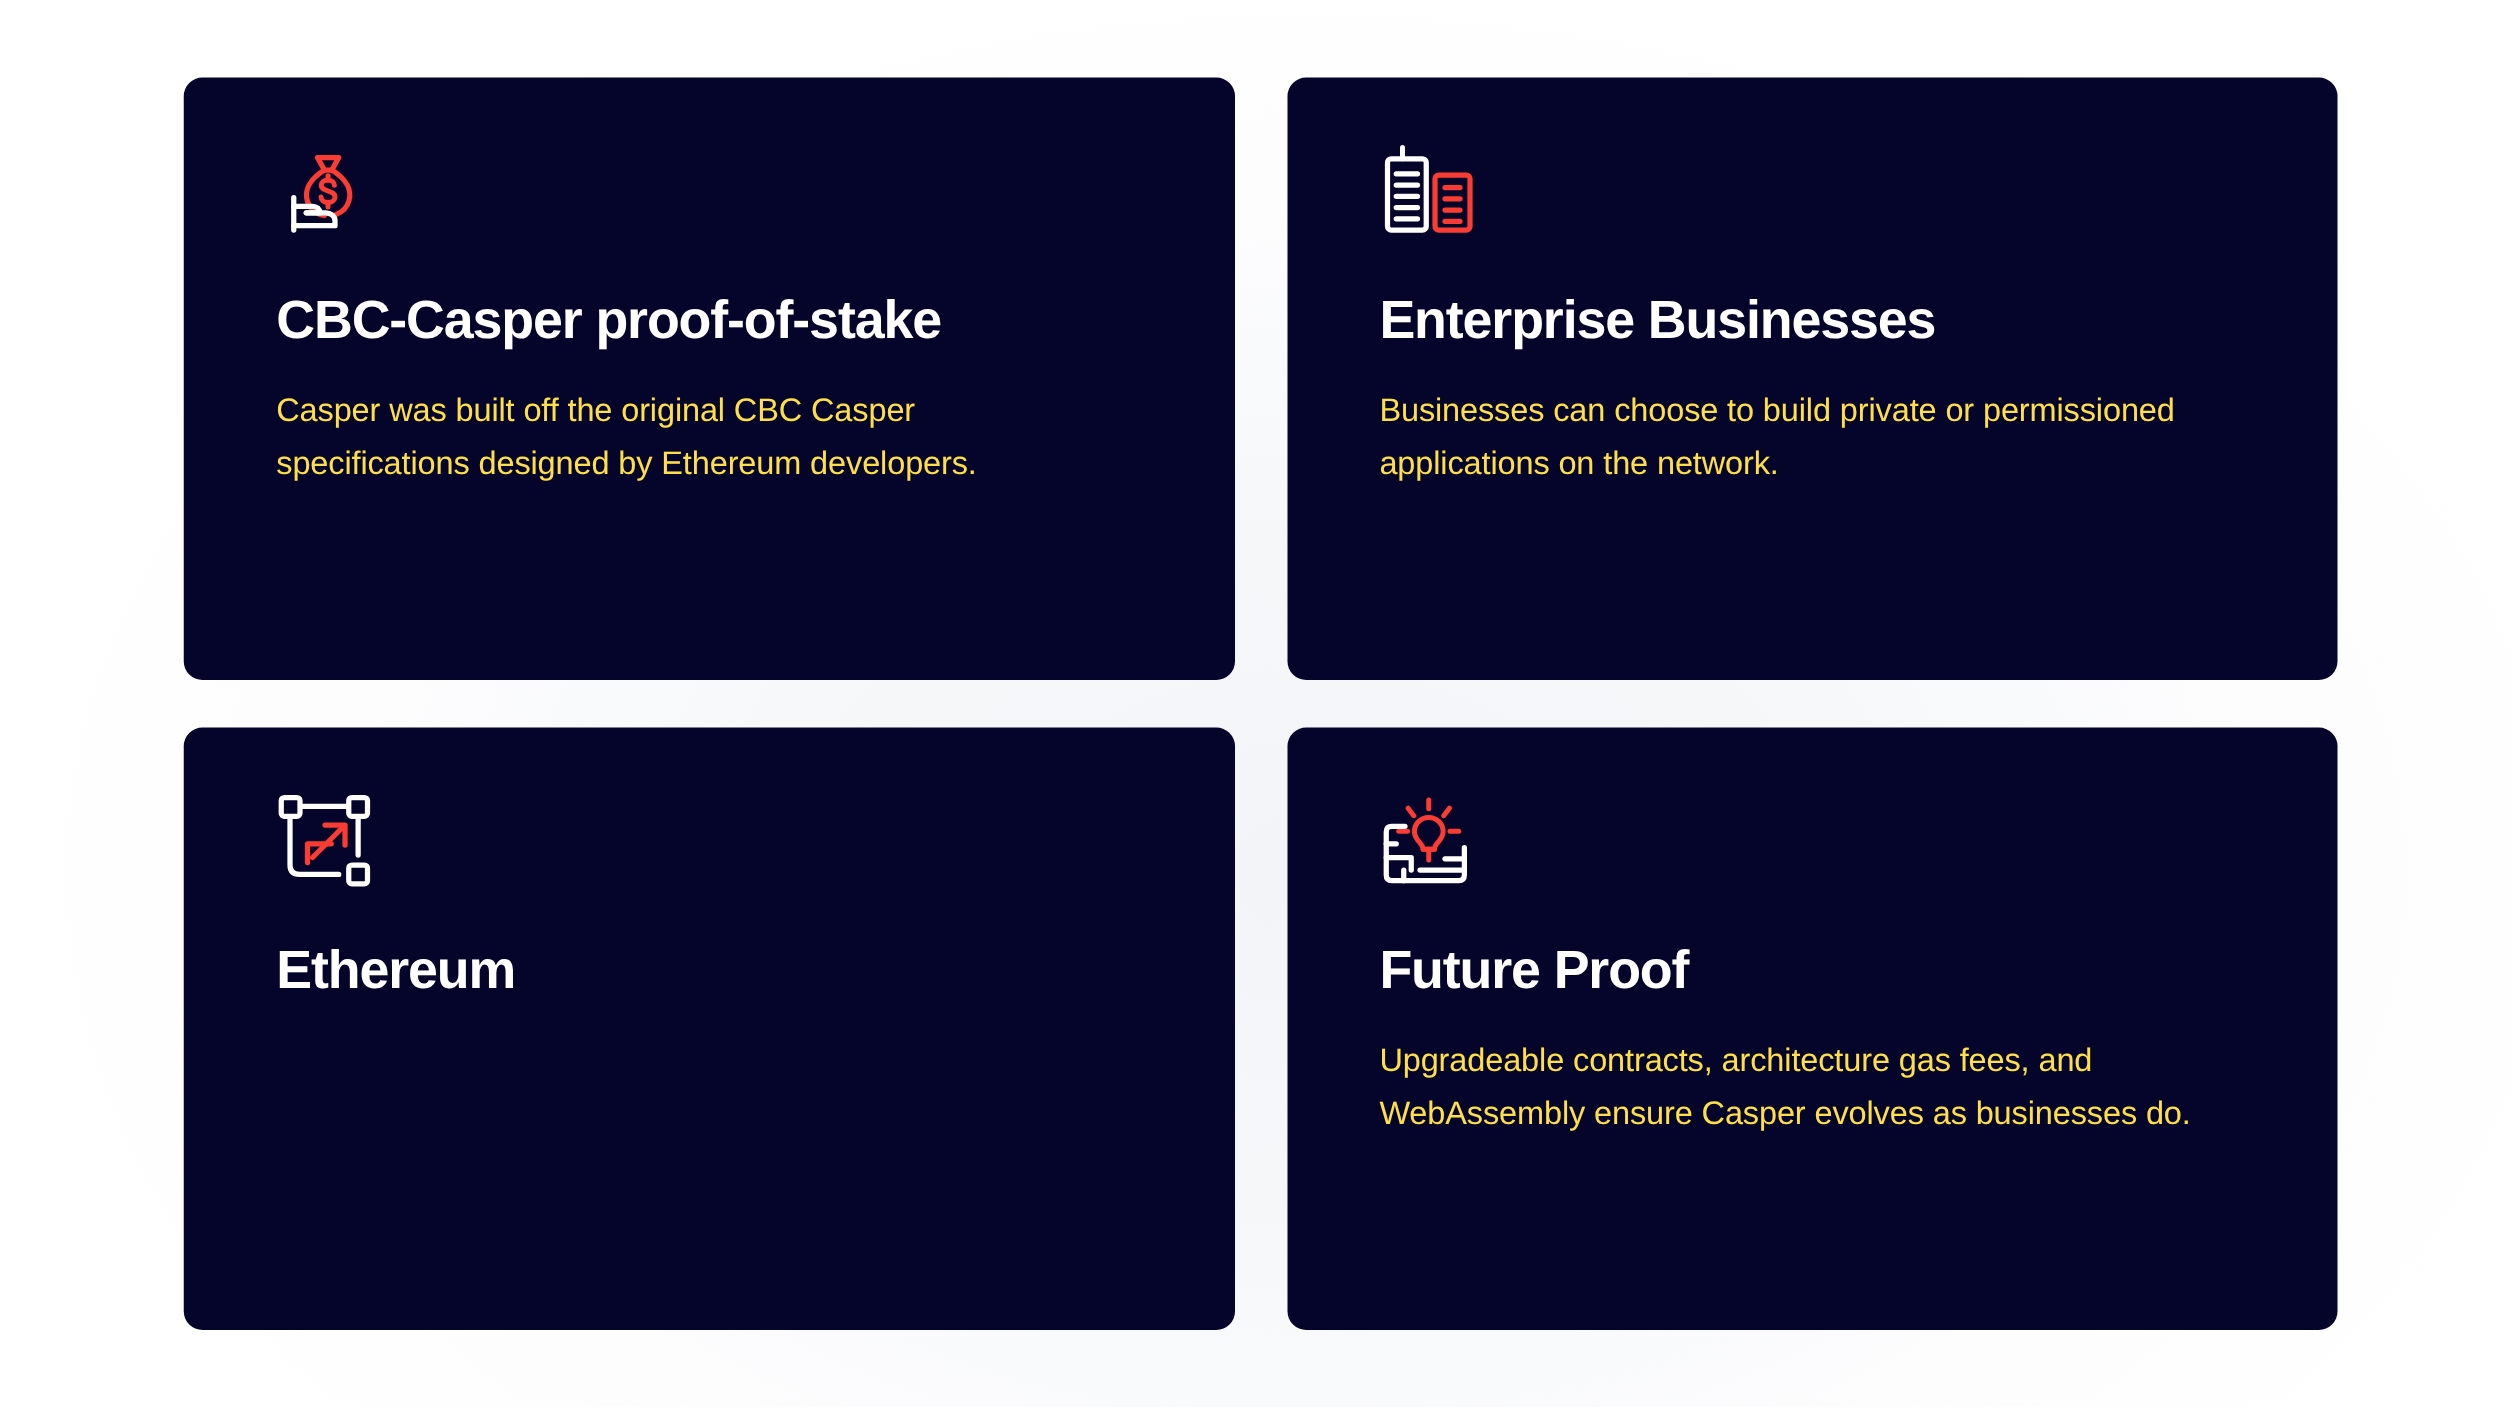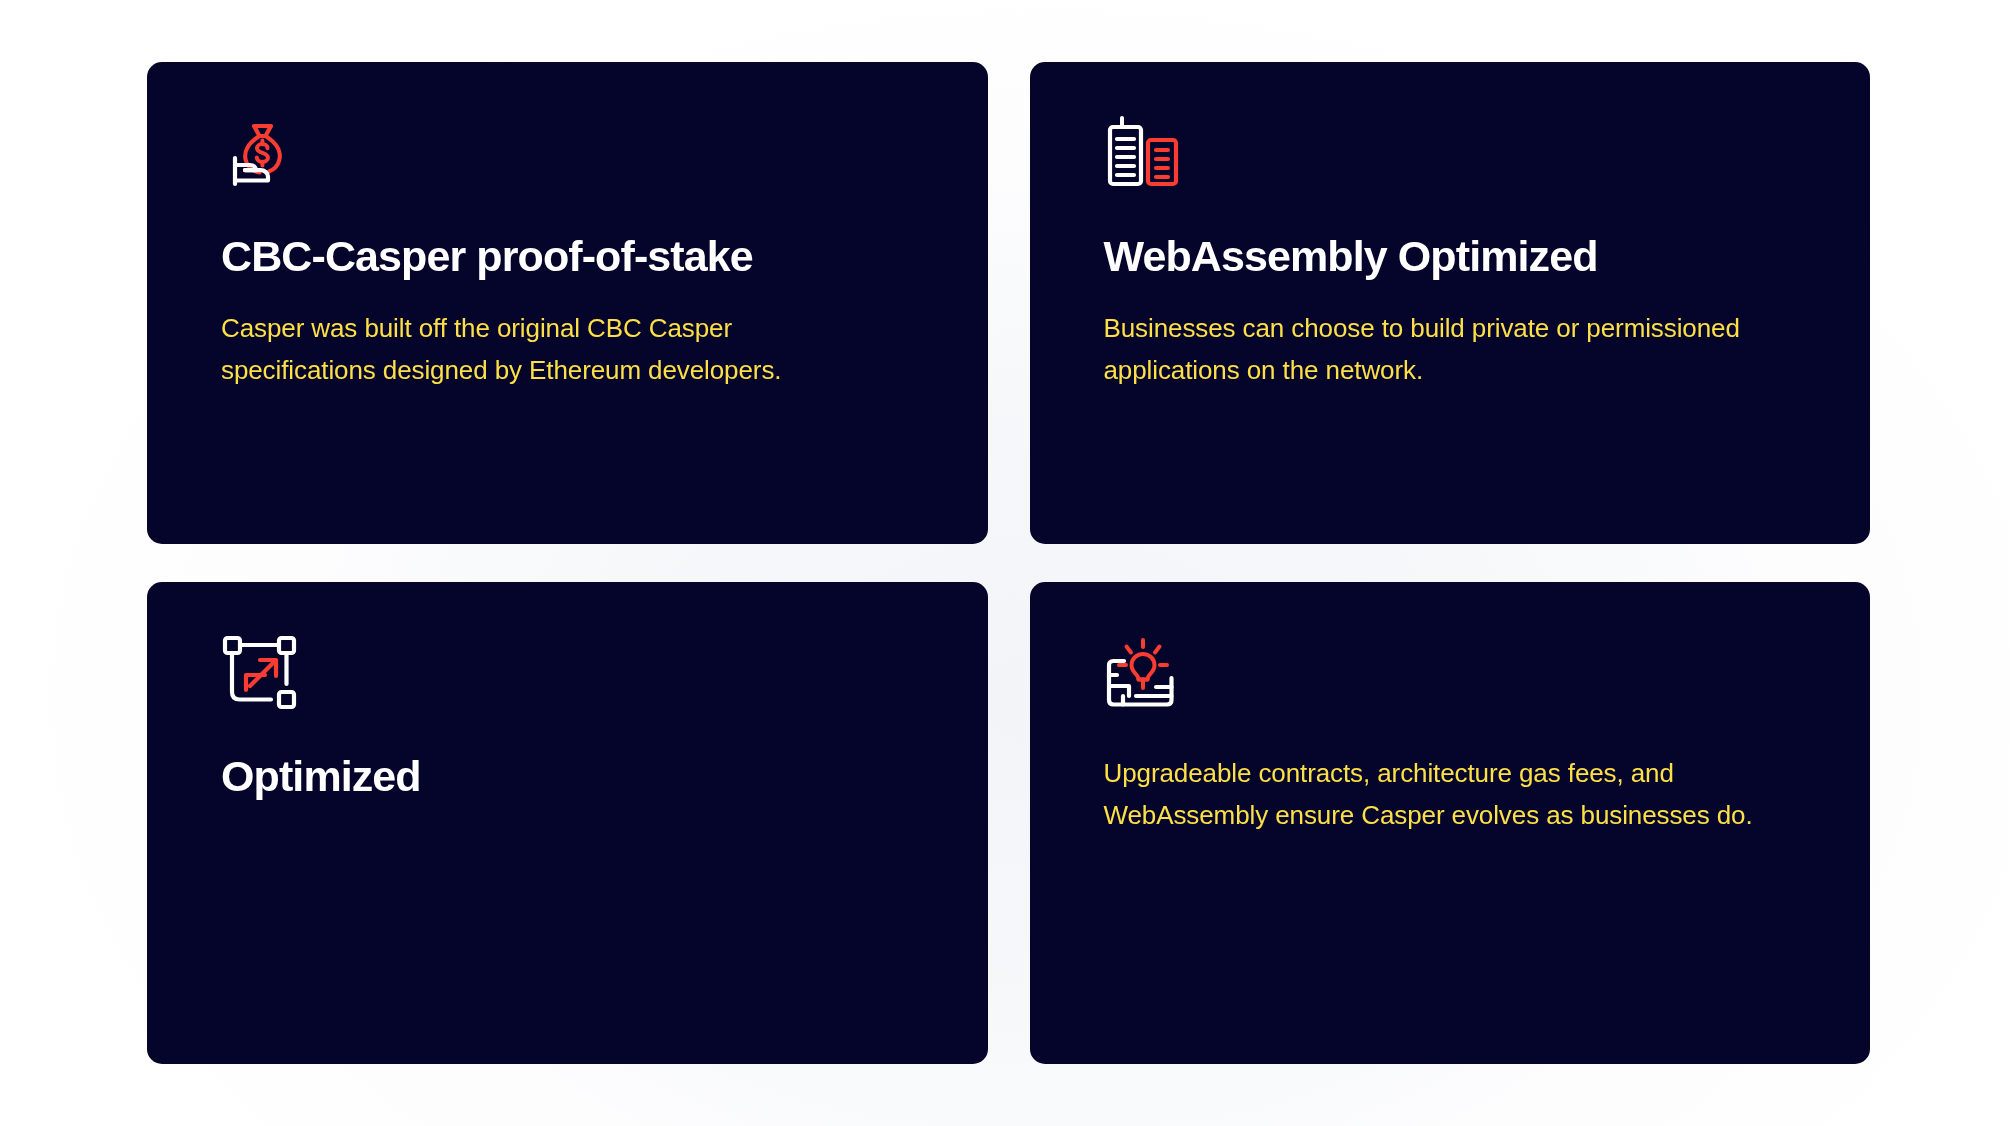--- a/index.html
+++ b/index.html
@@ -109,42 +109,42 @@
 
         <path d="M18 4 V13" stroke="#ffffff" stroke-width="4" stroke-linecap="round"></path>
 
         <rect x="6" y="13" width="31" height="57" rx="3" stroke="#ffffff" stroke-width="4.2" fill="none"></rect>
         <path d="M13 25 H30 M13 34 H30 M13 43 H30 M13 52 H30 M13 61 H30" stroke="#ffffff" stroke-width="4.2" stroke-linecap="round"></path>
 
         <rect x="44" y="26" width="28" height="44" rx="3" stroke="#fa3c32" stroke-width="4.2" fill="none"></rect>
         <path d="M52 36 H64 M52 45 H64 M52 54 H64 M52 63 H64" stroke="#fa3c32" stroke-width="4.2" stroke-linecap="round"></path>
       </svg>
     </span>
-    <h3 class="card-title">WebAssembly Optimized</h3>
+    <h3 class="card-title">Enterprise Businesses</h3>
     <p class="card-body">Businesses can choose to build private or permissioned applications on the network.</p>
   </div>
 
   <div class="card card-left">
     <span class="card-icon">
       <svg viewBox="0 0 78 78" fill="none" xmlns="http://www.w3.org/2000/svg">
 
         <path d="M20 11 H58" stroke="#ffffff" stroke-width="4.2" stroke-linecap="round"></path>
         <path d="M11 20 V58 C11 63 13.5 65.5 18.5 65.5 H50" stroke="#ffffff" stroke-width="4.2" stroke-linecap="round" stroke-linejoin="round" fill="none"></path>
         <path d="M65.5 20 V50" stroke="#ffffff" stroke-width="4.2" stroke-linecap="round"></path>
 
         <rect x="4" y="4" width="15" height="15" rx="2.5" stroke="#ffffff" stroke-width="4.2" fill="#05042a"></rect>
         <rect x="58" y="4" width="15" height="15" rx="2.5" stroke="#ffffff" stroke-width="4.2" fill="#05042a"></rect>
         <rect x="58" y="58" width="15" height="15" rx="2.5" stroke="#ffffff" stroke-width="4.2" fill="#05042a"></rect>
 
         <path d="M25 56 V41 H44" stroke="#fa3c32" stroke-width="4.2" stroke-linecap="round" stroke-linejoin="round" fill="none"></path>
         <path d="M29 52 L54 27" stroke="#fa3c32" stroke-width="4.2" stroke-linecap="round"></path>
         <path d="M39 26 H55 V42" stroke="#fa3c32" stroke-width="4.2" stroke-linecap="round" stroke-linejoin="round" fill="none"></path>
       </svg>
     </span>
-    <h3 class="card-title">Optimized</h3>
+    <h3 class="card-title">Ethereum</h3>
   </div>
 
   <div class="card card-right">
     <span class="card-icon">
       <svg viewBox="0 0 78 78" fill="none" xmlns="http://www.w3.org/2000/svg">
 
         <path d="M39 20 C32.5 20 27.5 25 27.5 31.2 C27.5 35.4 30 38.2 32.3 40.6 C33.8 42.2 34.5 43.4 34.5 45.4 H43.5 C43.5 43.4 44.2 42.2 45.7 40.6 C48 38.2 50.5 35.4 50.5 31.2 C50.5 25 45.5 20 39 20 Z" stroke="#fa3c32" stroke-width="4" stroke-linejoin="round" fill="none"></path>
         <path d="M34.5 45.4 H43.5" stroke="#fa3c32" stroke-width="4" stroke-linecap="round"></path>
         <path d="M39 45.4 V54" stroke="#fa3c32" stroke-width="4" stroke-linecap="round"></path>
 
@@ -156,16 +156,17 @@
 
         <path d="M20 27 H9.5 C6.5 27 5 28.5 5 31.5 V66 C5 69 6.5 70.5 9.5 70.5 H63 C66 70.5 67.5 69 67.5 66 V44" stroke="#ffffff" stroke-width="4.2" stroke-linecap="round" stroke-linejoin="round" fill="none"></path>
 
         <path d="M5 41 H13" stroke="#ffffff" stroke-width="4.2" stroke-linecap="round"></path>
         <path d="M5 52 H25 V62" stroke="#ffffff" stroke-width="4.2" stroke-linecap="round" stroke-linejoin="round" fill="none"></path>
         <path d="M19 62 V70.5" stroke="#ffffff" stroke-width="4.2" stroke-linecap="round"></path>
         <path d="M32 62 H67.5" stroke="#ffffff" stroke-width="4.2" stroke-linecap="round"></path>
         <path d="M52 53 H67.5" stroke="#ffffff" stroke-width="4.2" stroke-linecap="round"></path>
       </svg>
     </span>
+    <h3 class="card-title">Future Proof</h3>
     <p class="card-body">Upgradeable contracts, architecture gas fees, and WebAssembly ensure Casper evolves as businesses do.</p>
   </div>
 
 </div>
 
 </body></html>

